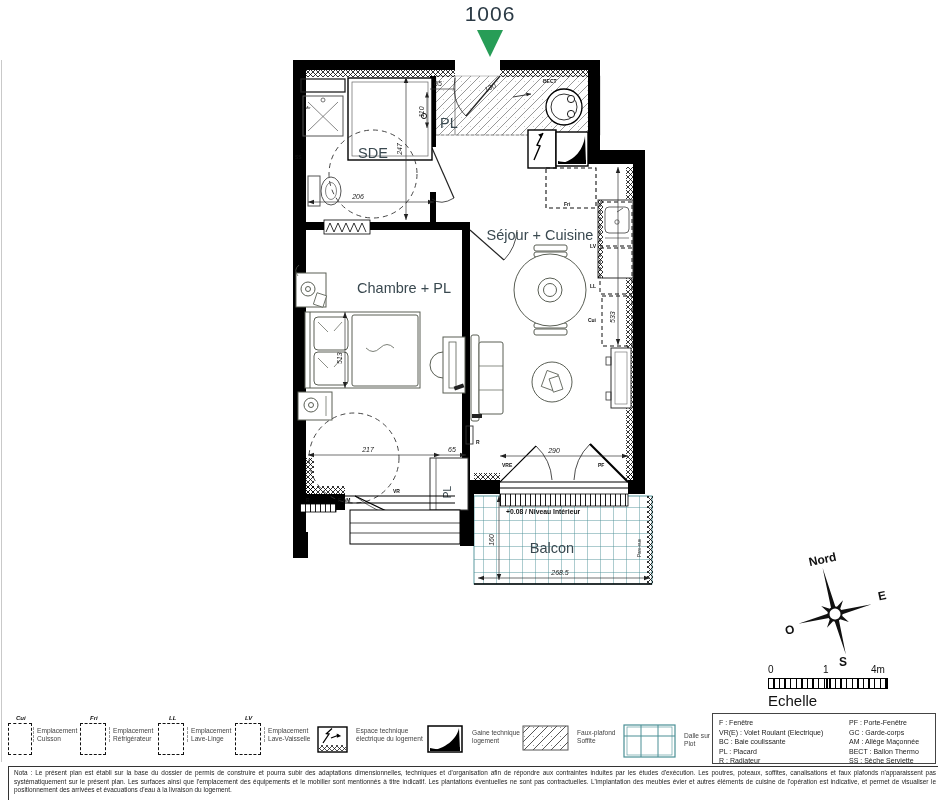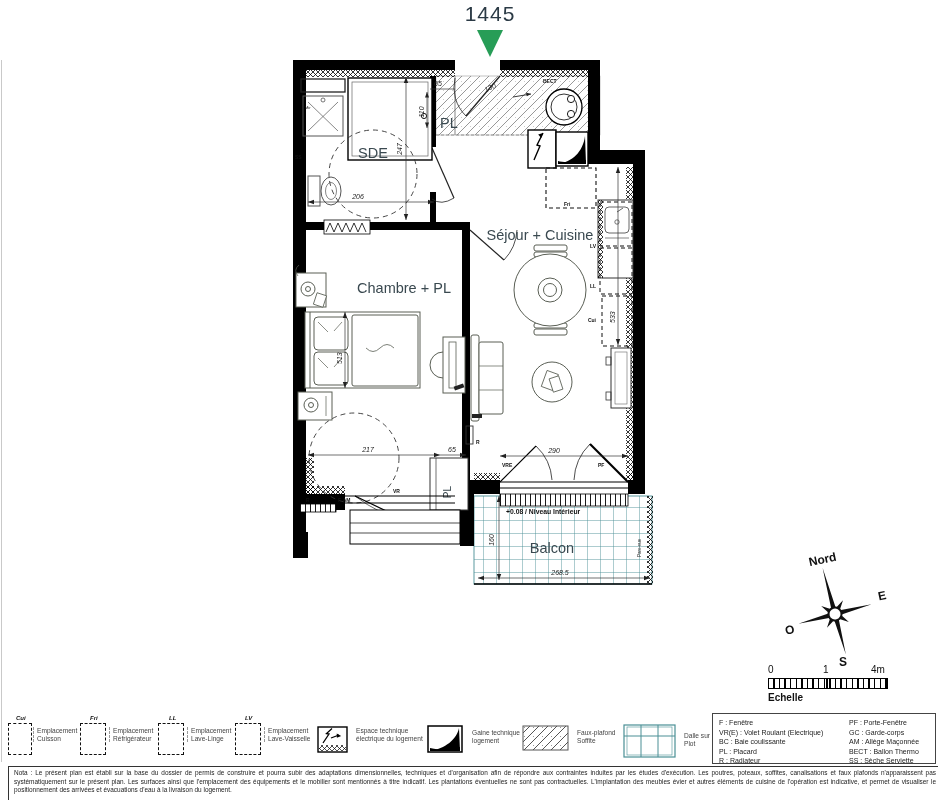--- a/index.html
+++ b/index.html
@@ -23,21 +23,21 @@
   .sc-num{position:absolute;font-size:10px;color:#111;}
   svg text{font-family:"Liberation Sans",sans-serif;}
   .dim{font-style:italic;font-size:7px;fill:#222;}
   .room{fill:#3a4950;font-size:14.5px;}
   .fix{font-size:5px;font-weight:bold;fill:#111;}
 </style>
 </head>
 <body>
 
 <div class="abs" id="page-edge"></div>
-<div class="abs" id="unit-title">1445</div>
+<div class="abs" id="unit-title">1006</div>
 <div class="abs" id="entry-arrow"></div>
 
 <svg class="abs" style="left:288px;top:52px;" width="380" height="545" viewBox="0 0 380 545">
   <defs>
     <pattern id="ins" width="5" height="5" patternUnits="userSpaceOnUse">
       <path d="M0,5 L5,0 M0,0 L5,5" stroke="#000" stroke-width="0.8" fill="none"></path>
     </pattern>
     <pattern id="fp" width="9" height="9" patternUnits="userSpaceOnUse">
       <path d="M0,9 L9,0" stroke="#8d8d8d" stroke-width="0.9" fill="none"></path>
       <circle cx="2.5" cy="2.5" r="0.45" fill="#9a9a9a"></circle>
@@ -305,21 +305,21 @@
   <text x="74" y="116" font-size="12" font-weight="bold" fill="#111">S</text>
 </svg>
 
 <div class="abs" style="left:768px;top:664px;width:125px;height:42px;">
   <span class="sc-num" style="left:0;top:0;">0</span>
   <span class="sc-num" style="left:55px;top:0;">1</span>
   <span class="sc-num" style="left:103px;top:0;">4m</span>
   <div class="abs" id="scalebar-ticks" style="left:0;top:14px;">
     <div id="scalebar-mid"></div>
   </div>
-  <span class="sc-num" style="left:0;top:28px;font-size:10px;font-weight:bold;">Echelle</span>
+  <span class="sc-num" style="left:0;top:28px;font-size:15px;">Echelle</span>
 </div>
 
 <div class="abs" style="left:0;top:0;width:938px;height:800px;pointer-events:none;">
 
   <div class="abs dashed-box" style="left:8px;top:723px;width:22px;height:30px;"></div>
   <span class="abs tag" style="left:15px;top:715px;">Cui</span>
   <div class="abs leg-label" style="left:33px;top:727px;width:46px;">Emplacement Cuisson</div>
 
   <div class="abs dashed-box" style="left:80px;top:723px;width:24px;height:30px;"></div>
   <span class="abs tag" style="left:89px;top:715px;">Fri</span>

